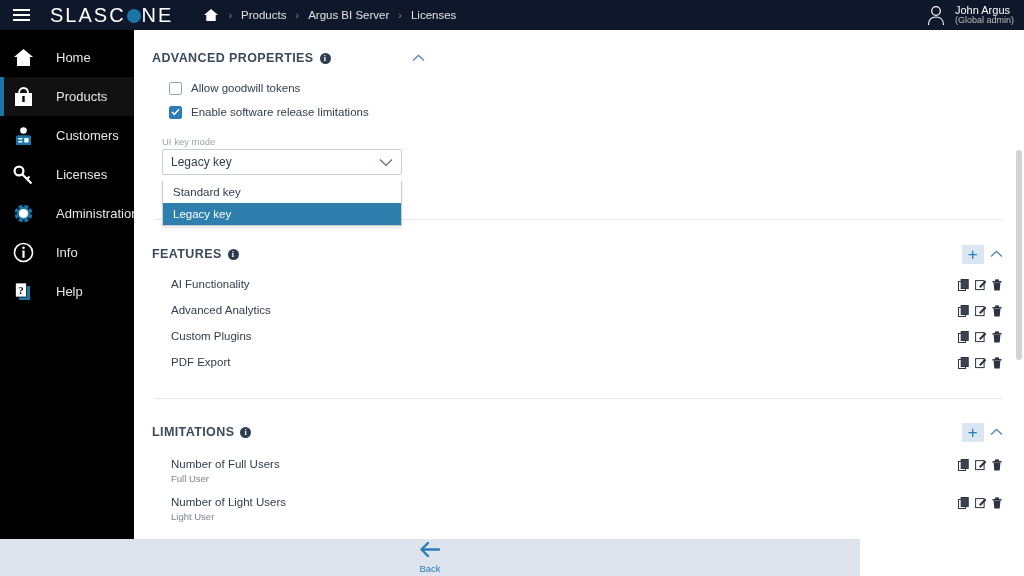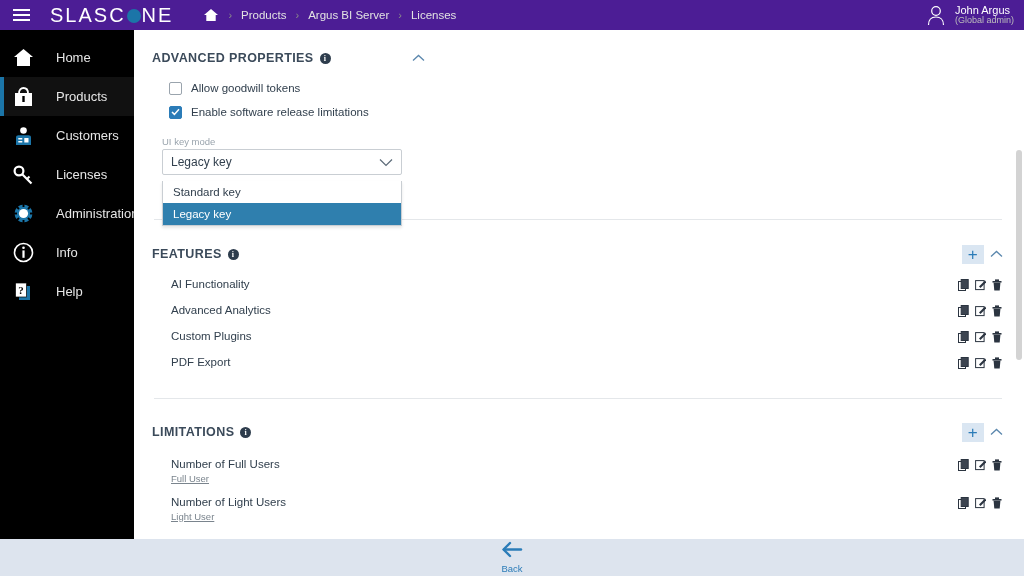--- a/index.html
+++ b/index.html
@@ -8,21 +8,21 @@
     overflow: hidden;
     font-family: "Liberation Sans", sans-serif;
     background: #ffffff;
   }
   #app { position: relative; width: 1024px; height: 576px; }
 
   
   .topbar {
     position: absolute; top: 0; left: 0;
     width: 1024px; height: 30px;
-    background: #4c1d95;
+    background: #0f172a;
     display: flex; align-items: center;
   }
   .hamburger {
     width: 30px; height: 30px; margin-left: 6px;
     display: flex; flex-direction: column; justify-content: center;
     align-items: center; gap: 3px; cursor: pointer;
   }
   .hamburger span { display:block; width: 17px; height: 2px; background: #ffffff; }
   .brand {
     margin-left: 14px; color: #ffffff;
@@ -135,28 +135,28 @@
   .divider { height:1px; background:#e4e7ea; margin: 26px 2px 0 2px; }
 
   
   .list { margin-top: 8px; }
   .row {
     display:flex; align-items:flex-start;
     min-height: 26px; padding: 5px 2px 5px 19px;
   }
   .row-main { display:flex; flex-direction: column; }
   .row-title { font-size: 11.5px; color: #32404e; line-height: 1.35; }
-  .row-sub { font-size: 9.5px; color: #7a848d; line-height: 1.35; text-decoration: underline; }
+  .row-sub { font-size: 9.5px; color: #7a848d; line-height: 1.35; }
   .row-actions { margin-left:auto; display:flex; align-items:center; gap: 6px; padding-top:2px; }
   .act { cursor: pointer; display:flex; }
 
   
   .footer {
     position: absolute; left: 0; bottom: 0;
-    width: 1024px; height: 37px; background: #dde4ee;
+    width: 860px; height: 37px; background: #dde4ee;
     display:flex; align-items:center; justify-content:center;
   }
   .back-btn {
     display:flex; flex-direction: column; align-items:center;
     cursor: pointer; gap: 1px;
   }
   .back-label { color:#2b7cb8; font-size: 9.5px; }
 
   
   .scrollbar-track {

